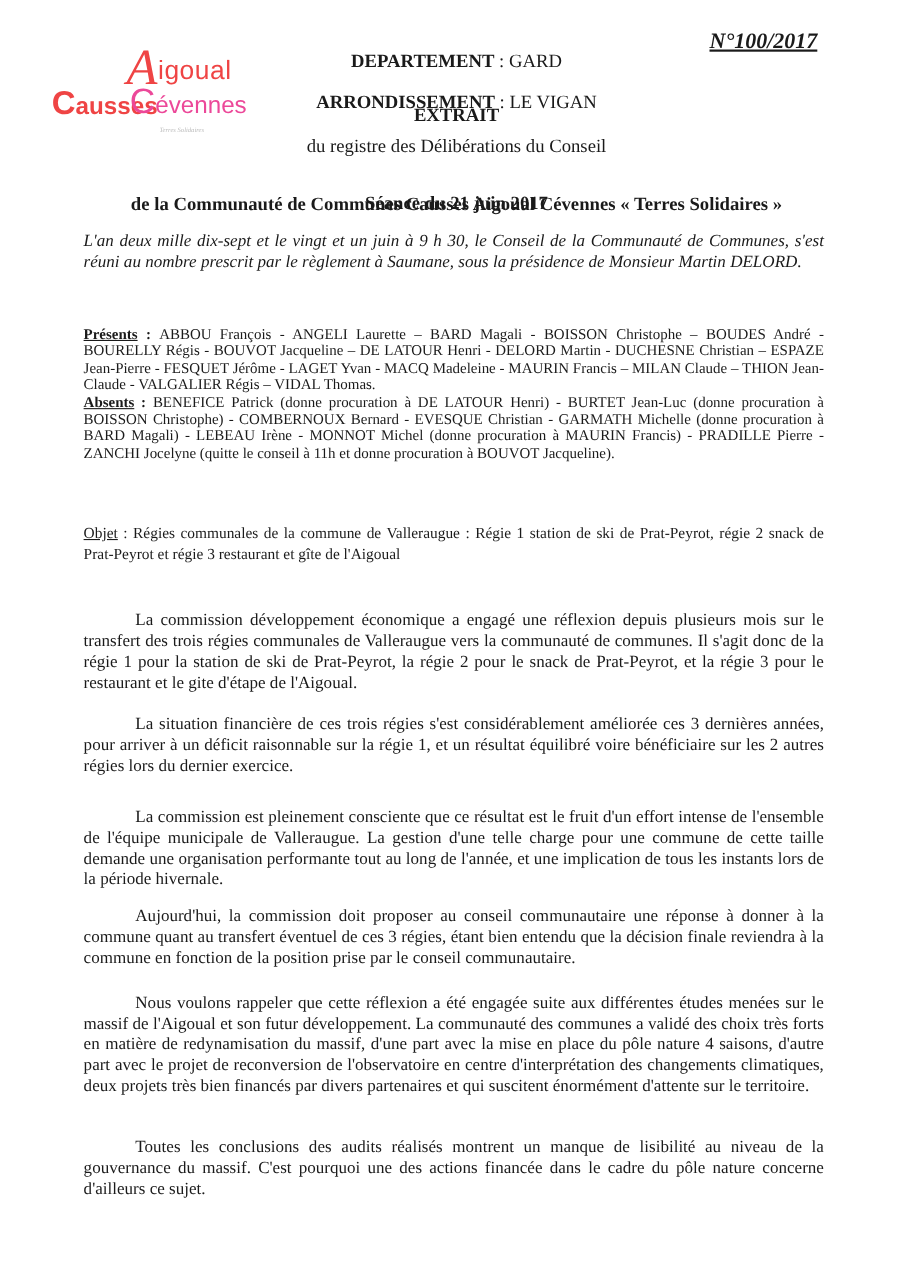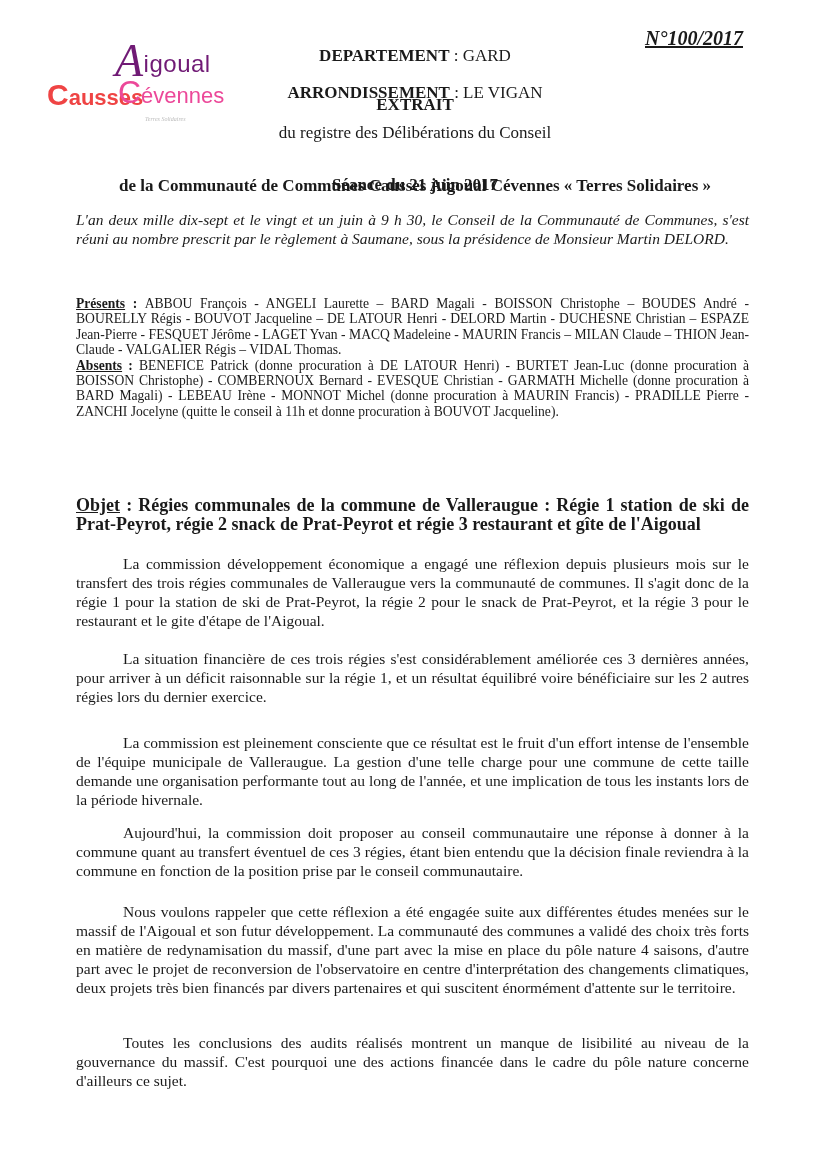--- a/index.html
+++ b/index.html
@@ -6,21 +6,21 @@
   body {
     width: 826px; height: 1168px; position: relative; overflow: hidden;
     font-family: "Liberation Serif", serif; color: #1a1a1a;
   }
   .docnum {
     position: absolute; left: 645px; top: 27px;
     font-weight: bold; font-style: italic; font-size: 20px;
     text-decoration: underline;
   }
   .logo { position: absolute; left: 45px; top: 30px; width: 180px; height: 100px; }
-  .logo .aigoual { position: absolute; left: 70px; top: 0px; color: #701a75;
+  .logo .aigoual { position: absolute; left: 70px; top: 0px; color: #ef4444;
     font-family: "Liberation Sans", sans-serif; font-size: 24px; letter-spacing: 0.5px; }
   .logo .aigoual .bigA { font-size: 46px; font-style: italic; font-family: "Liberation Serif", serif; position: relative; top: 4px; }
   .logo .causses { position: absolute; left: 2px; top: 48px; color: #ef4444;
     font-family: "Liberation Sans", sans-serif; font-size: 22px; font-weight: bold; }
   .logo .causses .bigC { font-size: 30px; }
   .logo .cevennes { position: absolute; left: 73px; top: 44px; color: #ec4899;
     font-family: Liberation Sans, sans-serif; font-size: 22px; }
   .logo .cevennes .bigC { font-size: 32px; }
   .logo .tag { position: absolute; left: 100px; top: 86px; color: #bbb; font-size: 6px; font-style: italic; }
 
@@ -38,21 +38,21 @@
     font-style: italic; font-size: 15.5px; line-height: 19px; text-align: justify;
   }
   .attend {
     position: absolute; left: 76px; top: 296px; width: 673px;
     font-size: 13.6px; line-height: 15.4px; text-align: justify;
   }
   .attend .lbl { font-weight: bold; text-decoration: underline; }
   .attend .colon { font-weight: bold; }
   .objet {
     position: absolute; left: 76px; top: 476px; width: 673px;
-    font-size: 18px; line-height: 19px; font-weight: bold; text-align: justify; margin-top: 20px;
+    font-size: 14px; line-height: 19px; font-weight: normal; text-align: justify;
   }
   .objet .lbl { text-decoration: underline; }
   .para {
     position: absolute; left: 76px; width: 673px;
     font-size: 15.5px; line-height: 19px; text-align: justify; text-indent: 47px;
   }
   .p1 { top: 554px; }
   .p2 { top: 649px; }
   .p3 { top: 733px; }
   .p4 { top: 823px; }

